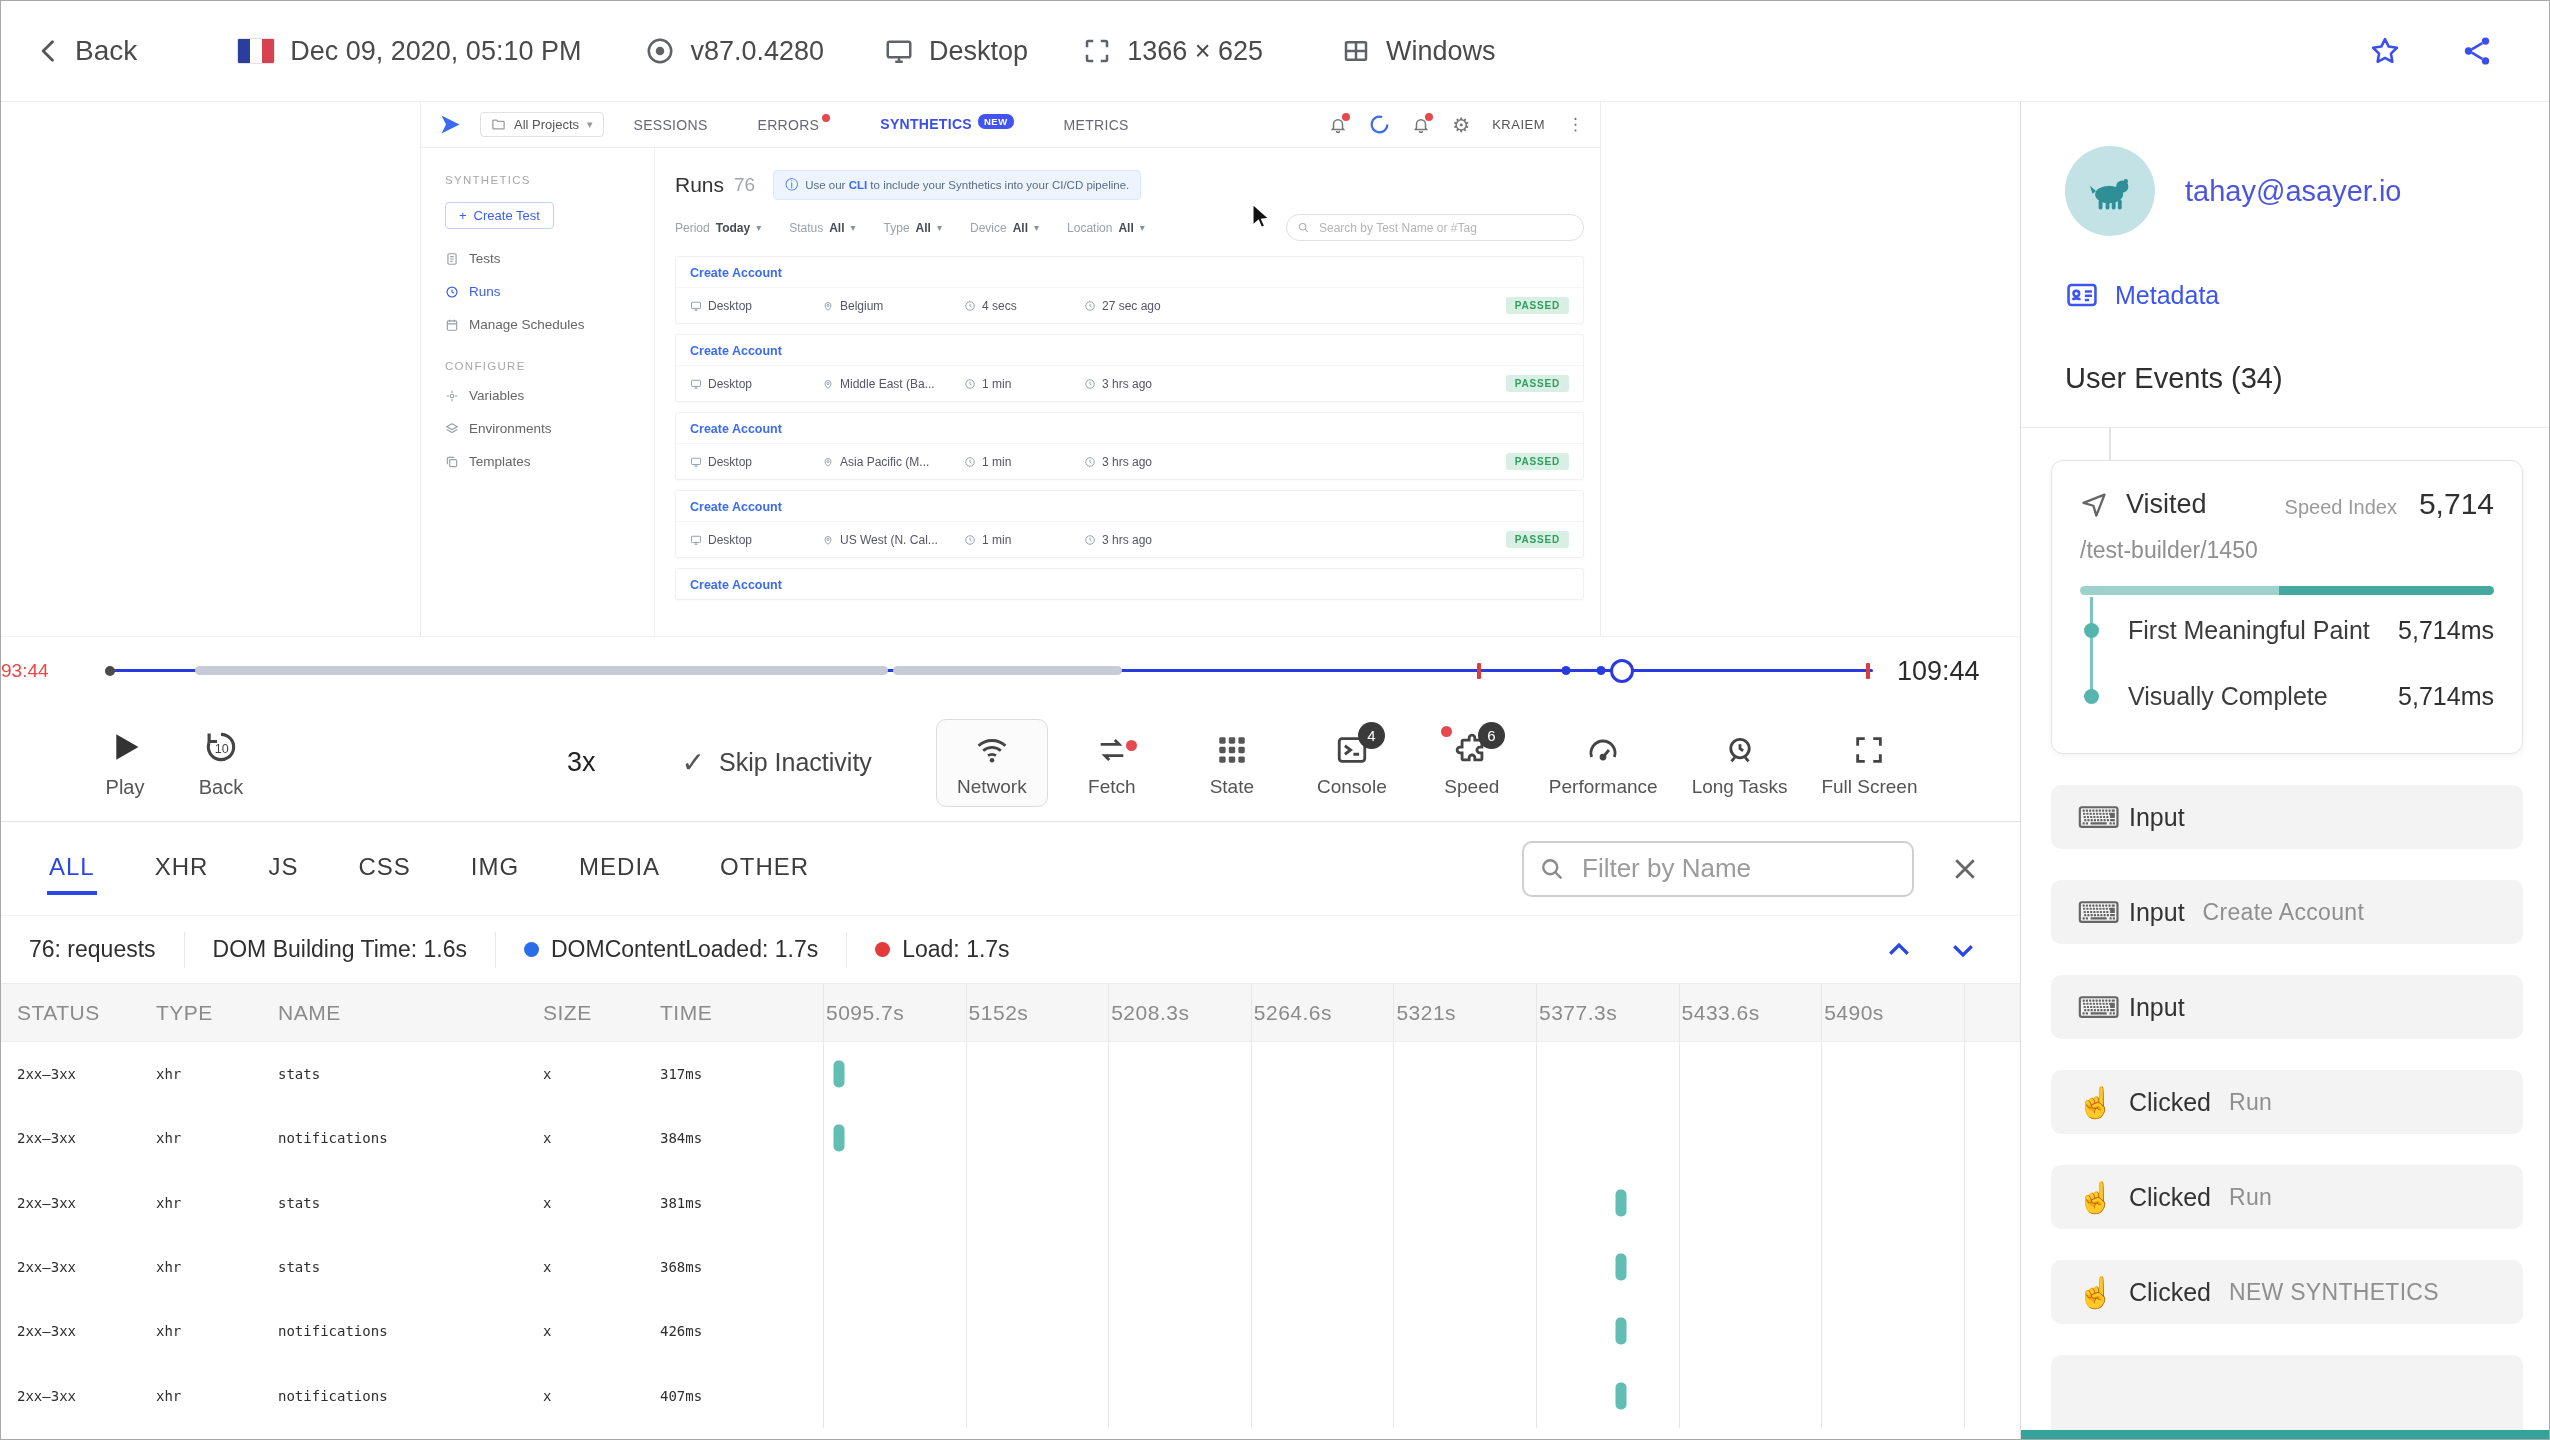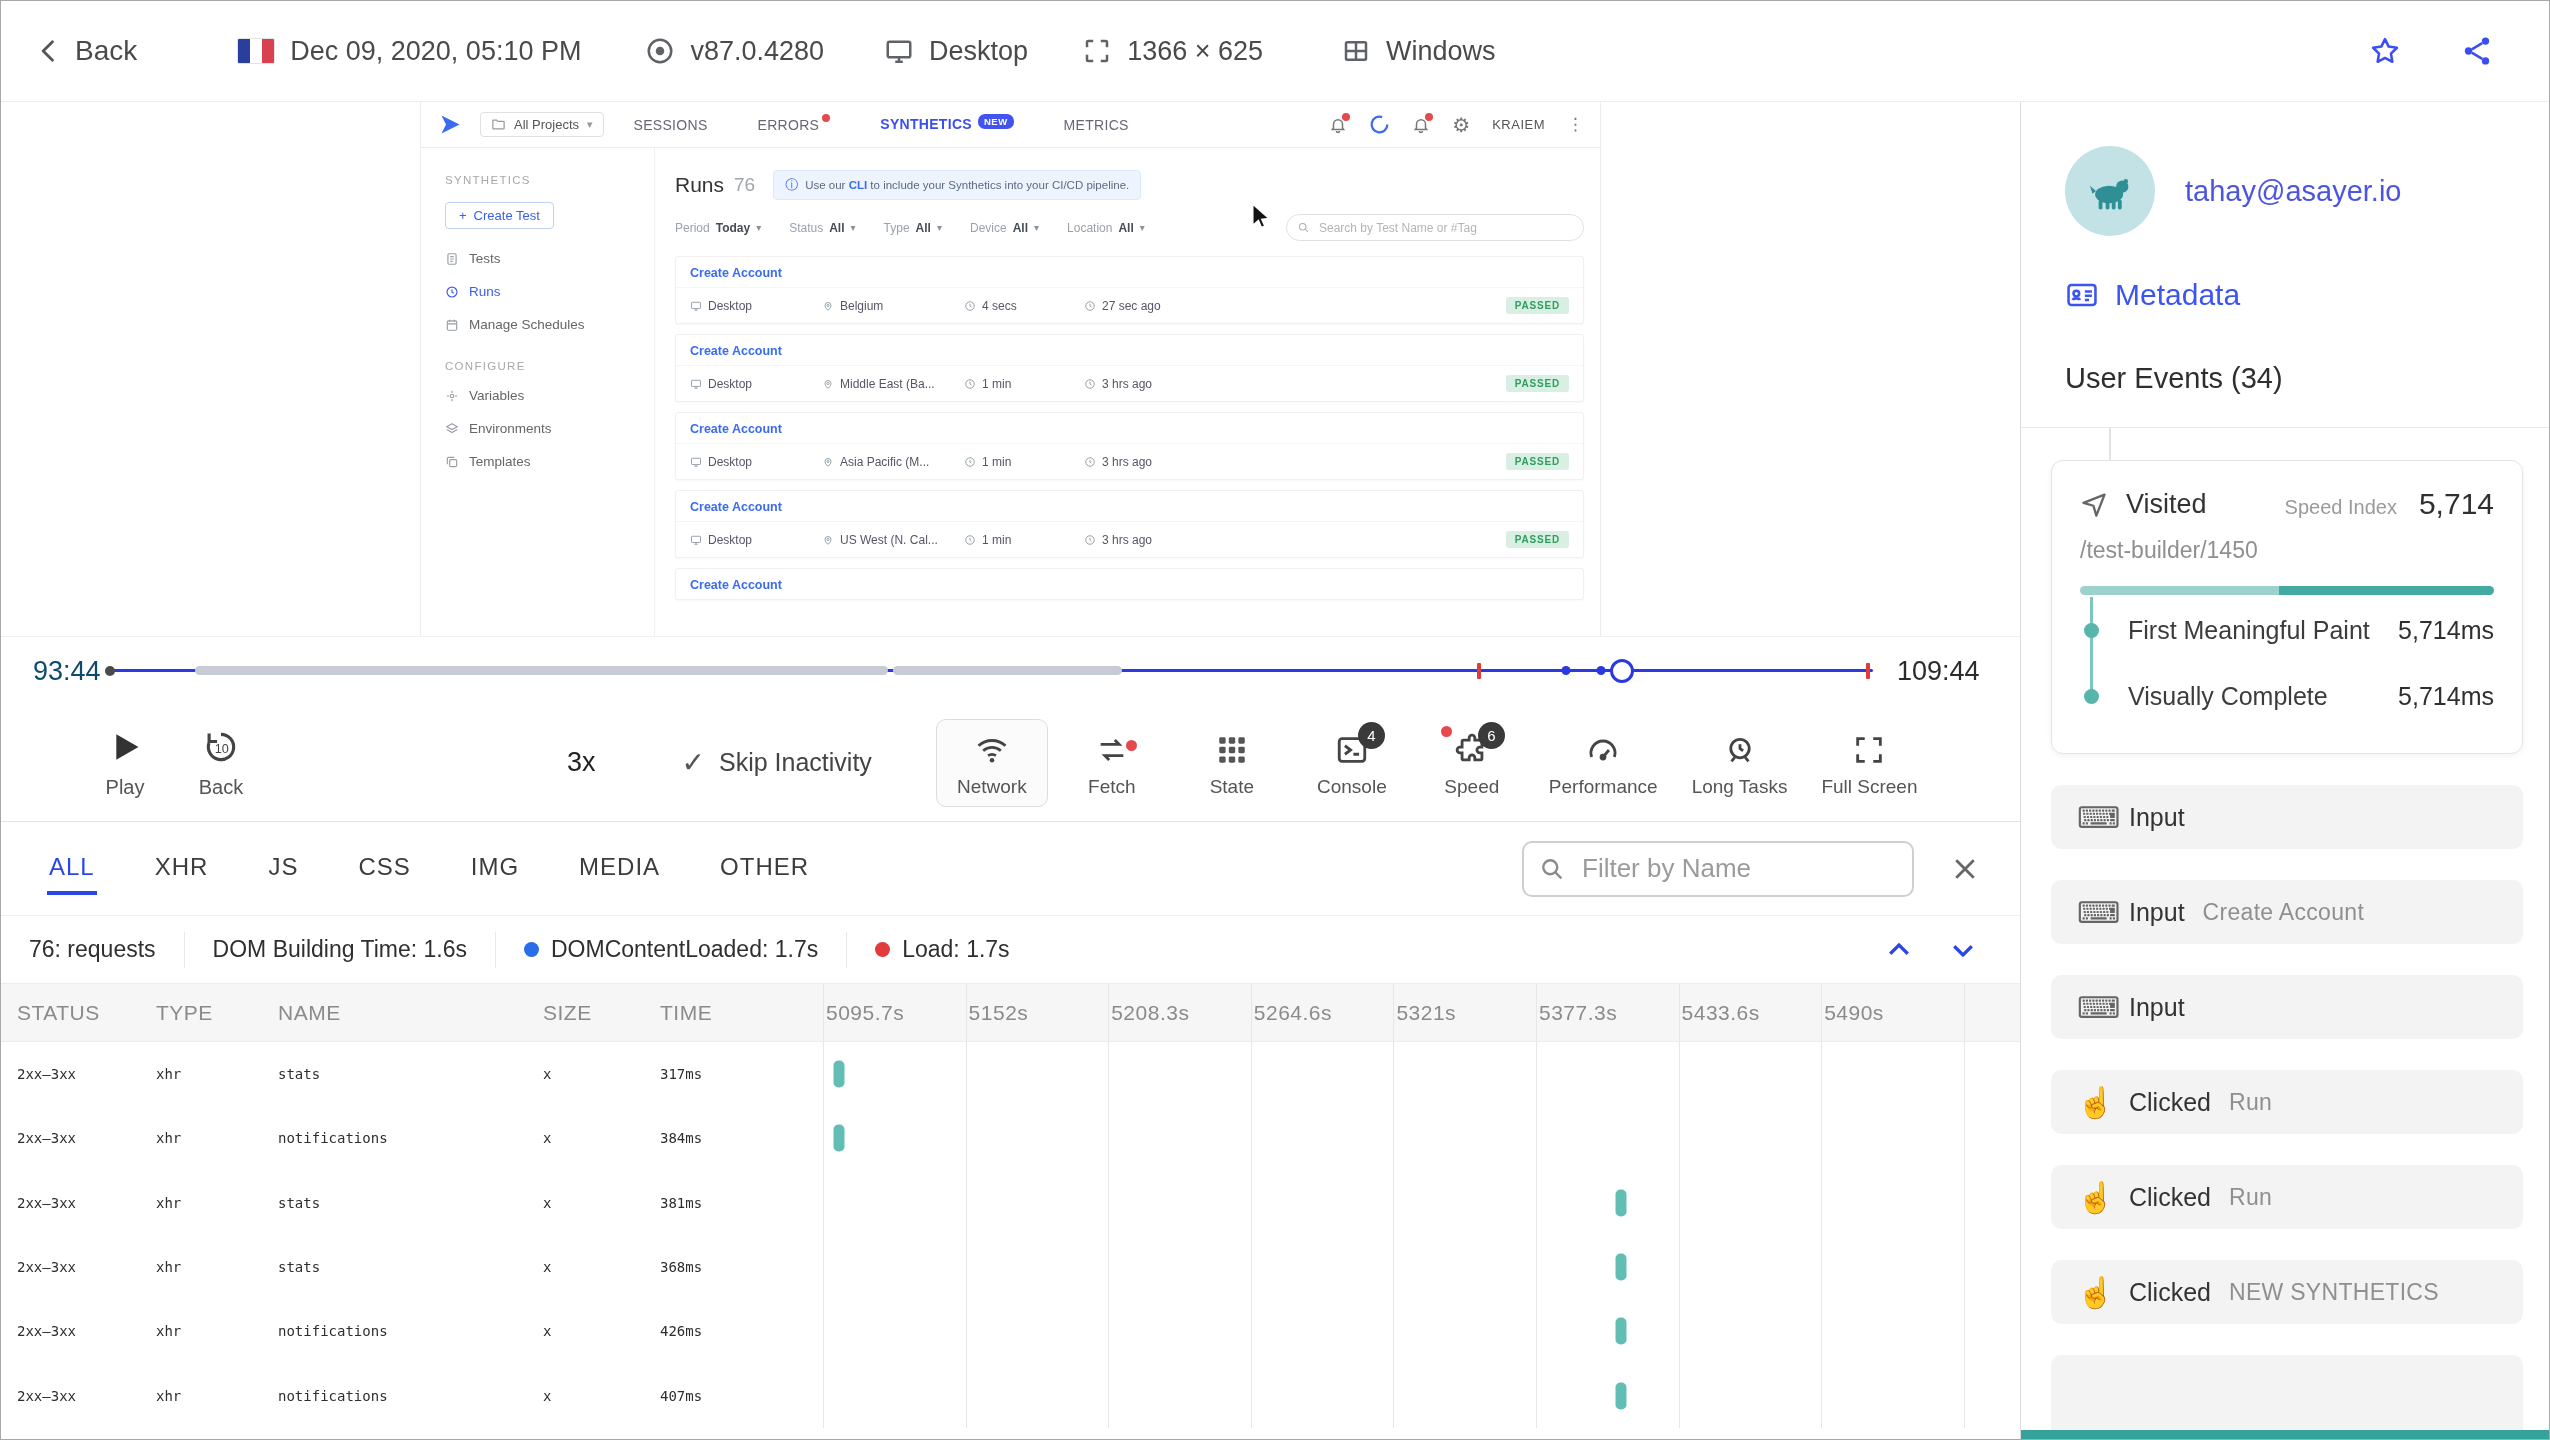--- a/index.html
+++ b/index.html
@@ -80,21 +80,21 @@
   .rg-head{padding:9px 14px 7px;font-size:12.5px;font-weight:700;color:#3b6cf0;cursor:pointer}
   .rg-row{border-top:1px solid #f5f5f5;padding:9px 14px;display:flex;align-items:center;font-size:12px;color:#556}
   .rg-row svg{width:12px;height:12px;color:#98a2aa;margin-right:6px;flex:none}
   .rcell{display:flex;align-items:center}
   .rc-dev{width:132px}.rc-loc{width:142px}.rc-dur{width:120px}.rc-ago{flex:1}
   .passed{background:#d9efe3;color:var(--green);font-size:10px;font-weight:700;letter-spacing:.8px;padding:3px 9px;border-radius:3px}
   .cursorp{position:absolute;left:1246px;top:100px;width:28px;height:28px;z-index:4}
 
   
   .timeline{height:68px;flex:none;position:relative;background:#fff;border-top:1px solid #f0f0f0}
-  .tl-cur{position:absolute;left:32px;top:50%;transform:translateY(-50%);font-size:27px;color:#0c4a6e}
+  .tl-cur{position:absolute;left:0;top:50%;transform:translateY(-50%);font-size:19px;color:#ef4444}
   .tl-tot{position:absolute;left:1896px;top:50%;transform:translateY(-50%);font-size:27px;color:#2b2b2b}
   .track{position:absolute;left:106px;width:1766px;top:0;bottom:0;cursor:pointer}
   .track::before{content:"";position:absolute;left:0;right:0;top:50%;height:3px;margin-top:-1.5px;background:var(--tlblue);border-radius:2px}
   .track::after{content:"";position:absolute;left:-2px;top:50%;width:10px;height:10px;margin-top:-5px;border-radius:50%;background:#4a4a4a}
   .tl-buf{position:absolute;top:50%;height:9px;margin-top:-4.5px;background:#c6cbd5;border-radius:5px}
   .tl-red{position:absolute;top:50%;width:4px;height:16px;margin-top:-8px;background:#e03b3b;border-radius:1px;transform:translateX(-50%)}
   .tl-dot{position:absolute;top:50%;width:9px;height:9px;margin-top:-4.5px;border-radius:50%;background:var(--tlblue);transform:translateX(-50%)}
   .tl-handle{position:absolute;top:50%;width:24px;height:24px;border-radius:50%;background:#fff;border:3px solid var(--tlblue);transform:translate(-50%,-50%);z-index:3}
 
   
@@ -145,21 +145,21 @@
   .trow{height:64.3px}
   .mark{position:absolute;top:50%;transform:translate(-50%,-50%);width:11px;height:27px;border-radius:5px;background:#62bdb5}
 
   
   .sidebar{flex:1;border-left:1px solid #dcdcdc;background:#fff;position:relative;display:flex;flex-direction:column;min-height:0;overflow:hidden}
   .sb-top{padding:44px 40px 0 44px;flex:none}
   .avrow{display:flex;align-items:center;gap:30px}
   .avatar{width:90px;height:90px;border-radius:50%;background:#c2e2e5;display:flex;align-items:center;justify-content:center}
   .avatar svg{width:56px;height:56px}
   .email{font-size:29px;color:#4b55e0}
-  .meta{margin-top:42px;display:flex;align-items:center;gap:16px;color:#3c55f2;font-size:30px;cursor:pointer}
+  .meta{margin-top:42px;display:flex;align-items:center;gap:16px;color:#3c55f2;font-size:25px;cursor:pointer}
   .meta svg{width:34px;height:34px}
   .ev-title{margin-top:50px;font-size:29px;color:#2f2f2f;font-weight:500}
   .sb-divider{margin-top:32px;height:1px;background:#e9e9e9;flex:none}
   .ev-scroll{flex:1;padding:32px 26px 0 30px;position:relative;overflow:hidden}
   .ev-scroll::before{content:"";position:absolute;left:88px;top:0;height:32px;width:2px;background:#e3e3e3}
   .vcard{border:1px solid #e4e4e4;border-radius:12px;background:#fff;box-shadow:0 2px 6px rgba(0,0,0,.05);padding:26px 28px 24px;cursor:pointer}
   .vrow1{display:flex;align-items:center}
   .vrow1 .vic{margin-right:18px;color:#666}
   .vrow1 .vic svg{width:28px;height:28px}
   .vlabel{font-size:27px;color:#333}

